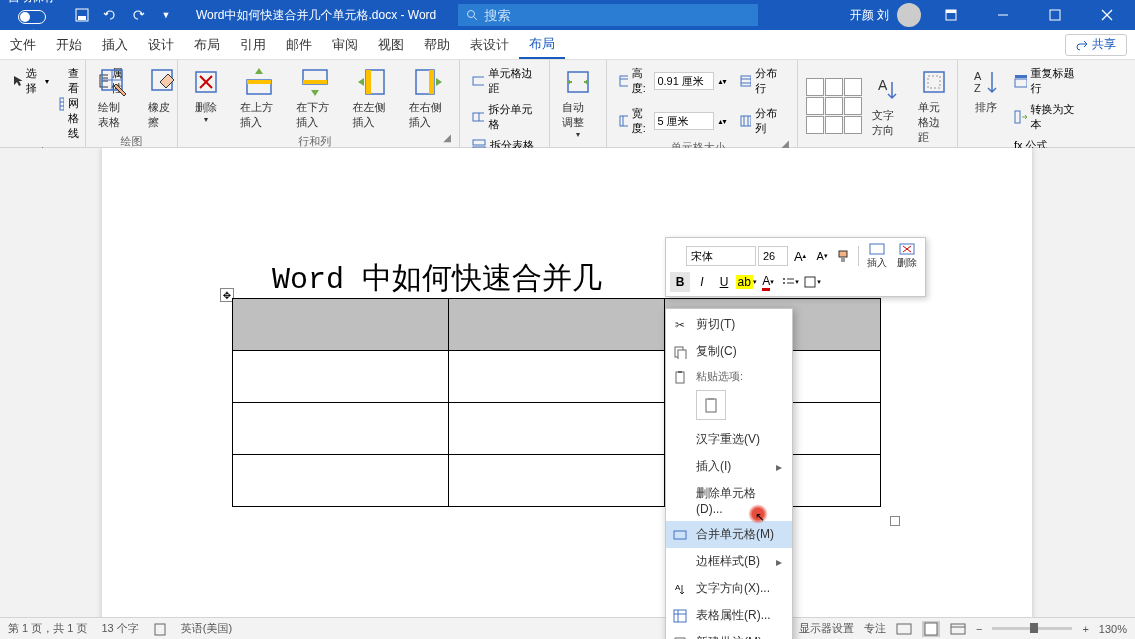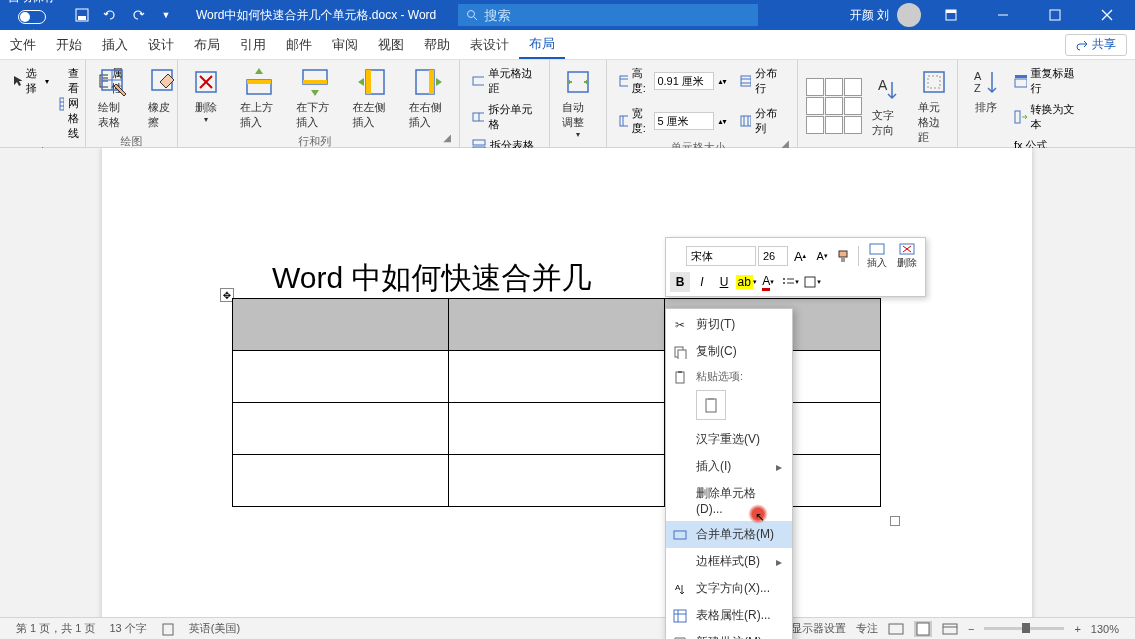--- a/index.html
+++ b/index.html
@@ -37,21 +37,21 @@
     .ribbon-small { display: flex; align-items: center; gap: 4px; font-size: 11px; padding: 2px 4px; cursor: pointer; }
     .ribbon-col { display: flex; flex-direction: column; gap: 2px; }
     .dim-input { width: 60px; height: 18px; border: 1px solid #ccc; font-size: 11px; padding: 0 2px; }
     .ribbon-launcher { font-size: 10px; color: #888; text-align: right; cursor: pointer; }
     .align-grid { display: grid; grid-template-columns: repeat(3,18px); grid-template-rows: repeat(3,18px); gap: 1px; }
     .align-cell { border: 1px solid #999; cursor: pointer; background: #fff; }
     
     
     .doc-area { position: absolute; top: 148px; left: 0; right: 0; bottom: 22px; background: #F2F2F2; overflow: hidden; }
     .page { position: absolute; left: 102px; top: 0; width: 930px; height: 600px; background: #fff; box-shadow: 0 0 6px rgba(0,0,0,0.2); }
-    .doc-heading { font-family: Liberation Sans, sans-serif; font-size: 30px; text-align: left; padding: 110px 0 10px 170px; }
+    .doc-heading { font-family: Liberation Mono, monospace; font-size: 30px; text-align: left; padding: 110px 0 10px 170px; }
     .doc-table { position: absolute; left: 130px; top: 150px; border-collapse: collapse; }
     .doc-table td { border: 1px solid #000; width: 216px; height: 52px; }
     .doc-table tr:first-child td { background: #BFBFBF; }
     .table-handle { position: absolute; left: 118px; top: 140px; width: 14px; height: 14px; border: 1px solid #888; background: #fff; display: flex; align-items: center; justify-content: center; font-size: 10px; cursor: move; }
     .table-resize { position: absolute; left: 788px; top: 368px; width: 10px; height: 10px; border: 1px solid #888; background: #fff; }
     
     
     .mini-toolbar { position: absolute; left: 665px; top: 237px; background: #fff; border: 1px solid #c8c8c8; box-shadow: 2px 2px 6px rgba(0,0,0,0.2); padding: 4px; z-index: 100; }
     .mini-row { display: flex; align-items: center; gap: 2px; }
     .mini-input { height: 20px; border: 1px solid #ccc; font-size: 11px; padding: 0 4px; }
@@ -63,21 +63,21 @@
     .ctx-item.highlighted { background: #CDE1F7; }
     .ctx-icon { position: absolute; left: 6px; width: 16px; height: 16px; display: flex; align-items: center; justify-content: center; }
     .ctx-submenu { margin-left: auto; color: #666; }
     .ctx-label-section { padding: 4px 10px 2px 30px; color: #666; font-size: 11px; }
     .paste-opts { padding: 4px 10px 6px 30px; }
     .paste-opt { width: 30px; height: 30px; border: 1px solid #ccc; display: inline-flex; align-items: center; justify-content: center; cursor: pointer; }
     .cursor-pointer { position: absolute; left: 748px; top: 504px; width: 20px; height: 20px; background: radial-gradient(circle, #E74C3C 40%, transparent 70%); border-radius: 50%; z-index: 200; pointer-events: none; }
     .cursor-arrow { position: absolute; left: 755px; top: 510px; z-index: 201; font-size: 12px; color: #000; pointer-events: none; }
     
     
-    .status-bar { position: absolute; bottom: 0; left: 0; right: 0; height: 22px; background: #F3F3F3; border-top: 1px solid #d4d4d4; display: flex; align-items: center; font-size: 11px; color: #555; padding: 0 16px; gap: 14px; }
+    .status-bar { position: absolute; bottom: 0; left: 0; right: 0; height: 22px; background: #F3F3F3; border-top: 1px solid #d4d4d4; display: flex; align-items: center; font-size: 11px; color: #555; padding: 0 8px; gap: 14px; }
     .status-right { margin-left: auto; display: flex; align-items: center; gap: 10px; }
     .zoom-slider { width: 80px; height: 3px; background: #ccc; position: relative; }
     .zoom-thumb { width: 8px; height: 10px; background: #666; position: absolute; left: 38px; top: -4px; }
     
     svg { display: block; }
   </style>
 </head>
 <body>
 
 <div class="title-bar">

